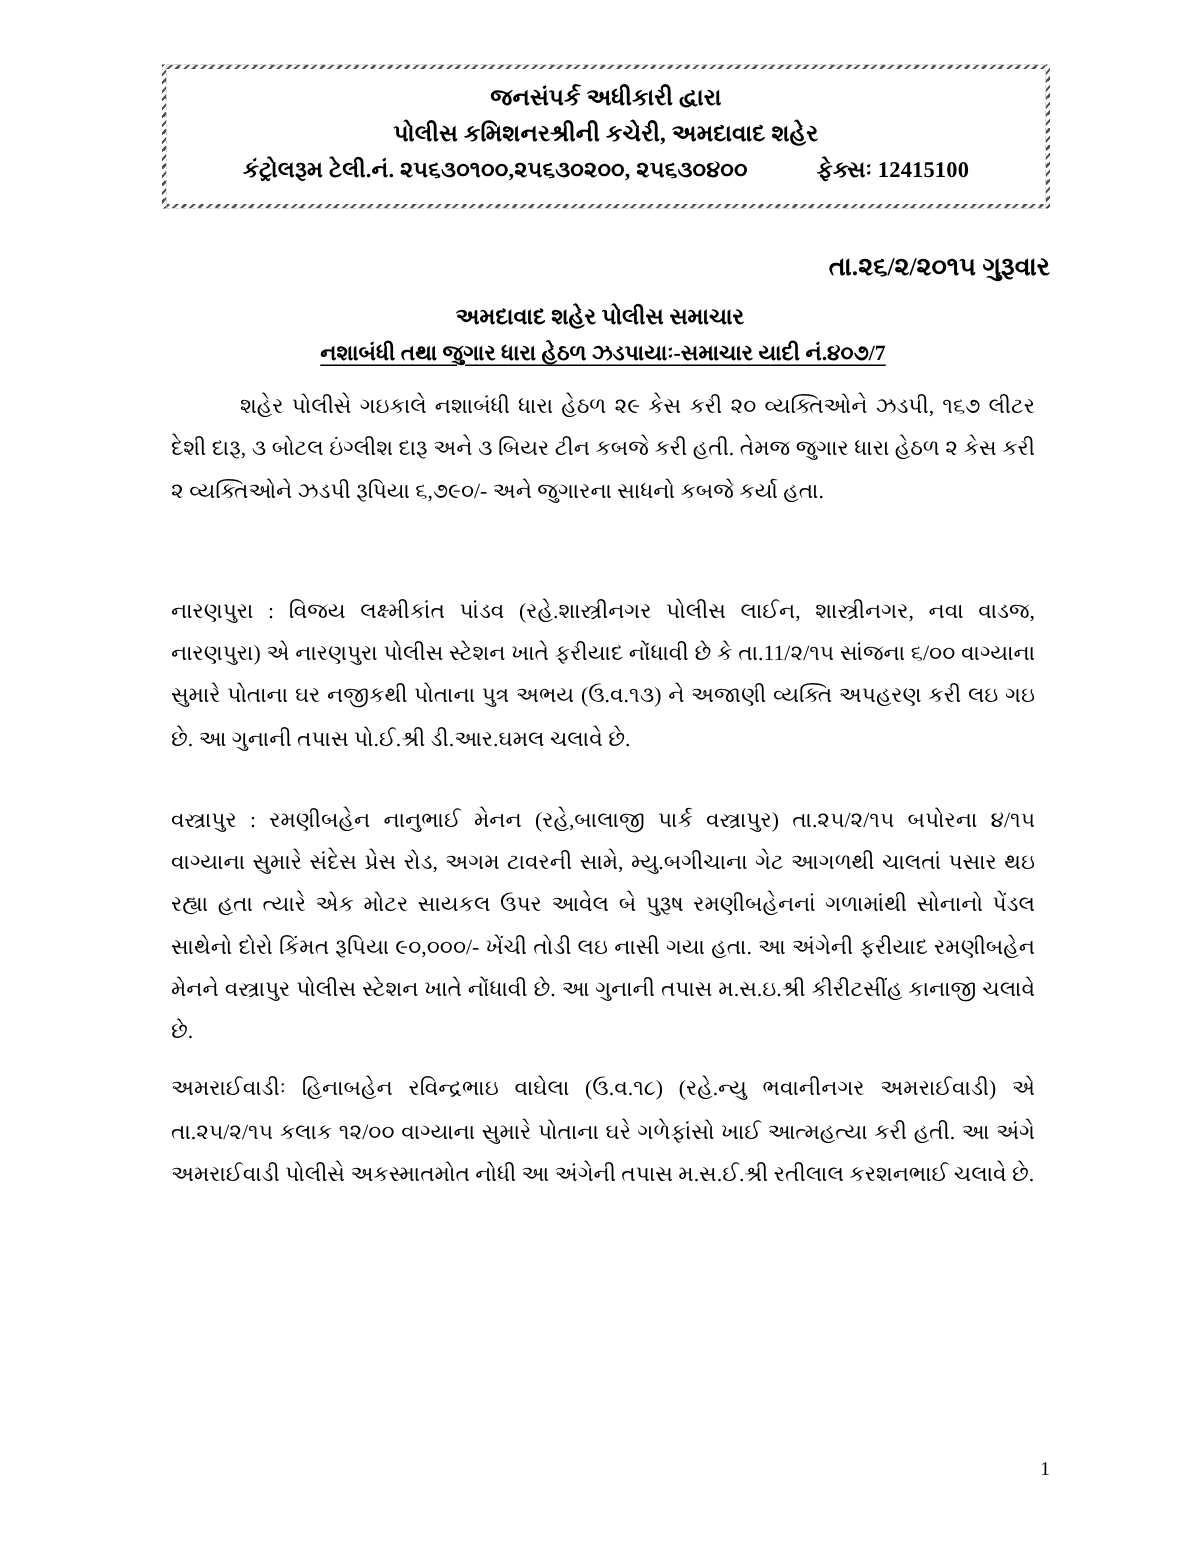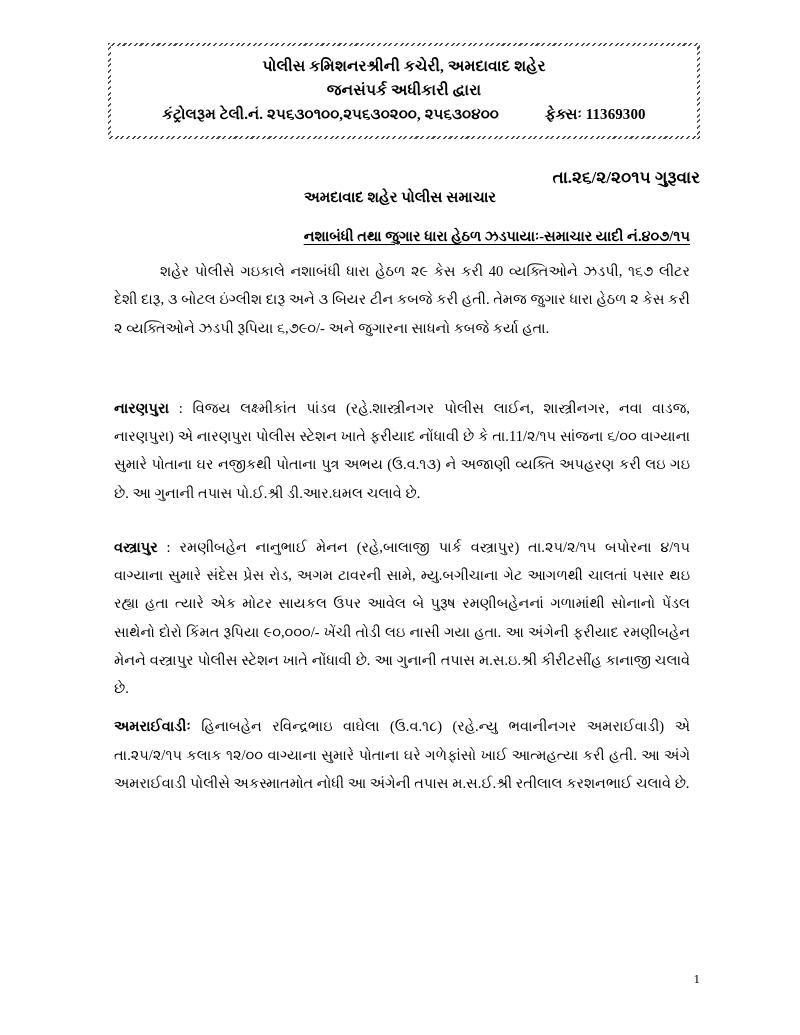--- a/index.html
+++ b/index.html
@@ -62,39 +62,39 @@
     top: 168px;
     font-weight: bold;
     font-size: 17px;
   }
 
   
   .doc-title {
     position: absolute;
     left: 0;
     right: 0;
-    top: 189px;
+    top: 203px;
     text-align: center;
     font-weight: bold;
     font-size: 15px;
   }
 
   
   .content {
     position: absolute;
     left: 114px;
     top: 228px;
     width: 576px;
   }
 
   .section { margin: 0; }
 
   .section-head {
     display: flex;
-    justify-content: flex-end;
+    justify-content: center;
     align-items: baseline;
     font-weight: bold;
     font-size: 14.5px;
     margin-bottom: 2px;
   }
   .section-head .head-title,
   .section-head .head-ref {
     text-decoration: underline;
     text-underline-offset: 2.5px;
     white-space: nowrap;
@@ -103,61 +103,61 @@
   .para {
     font-size: 14.5px;
     line-height: 1.95;
     text-align: justify;
     text-justify: inter-word;
     margin: 0;
   }
   .para.indent { text-indent: 46px; }
 
   .place {
-    font-weight: bold;
+    font-weight: normal;
   }
 
   .gap-sm { height: 10px; }
   .gap-md { height: 16px; }
 
   
   .page-number {
     position: absolute;
     right: 100px;
     bottom: 48px;
     font-size: 13px;
   }
 </style>
 </head>
 <body>
 
 <div class="page">
 
   <div class="letterhead">
+    <div class="letterhead-line">જનસંપર્ક અધીકારી દ્વારા</div>
     <div class="letterhead-line">પોલીસ કમિશનરશ્રીની કચેરી, અમદાવાદ શહેર</div>
-    <div class="letterhead-line">જનસંપર્ક અધીકારી દ્વારા</div>
     <div class="letterhead-line contact">
       <span>કંટ્રોલરૂમ ટેલી.નં. ૨૫૬૩૦૧૦૦,૨૫૬૩૦૨૦૦, ૨૫૬૩૦૪૦૦</span>
-      <span>ફેક્સઃ 11369300</span>
+      <span>ફેક્સઃ 12415100</span>
     </div>
   </div>
 
   <div class="date-line">તા.૨૬/૨/૨૦૧૫ ગુરૂવાર</div>
 
   <div class="doc-title">અમદાવાદ શહેર પોલીસ સમાચાર</div>
 
   <div class="content">
 
     <div class="section">
       <div class="section-head">
         <span class="head-title">નશાબંધી તથા જુગાર ધારા હેઠળ ઝડપાયાઃ-</span>
-        <span class="head-ref">સમાચાર યાદી નં.૪૦૭/૧૫</span>
+        <span class="head-ref">સમાચાર યાદી નં.૪૦૭/7</span>
       </div>
       <div class="gap-sm"></div>
-      <p class="para indent">શહેર પોલીસે ગઇકાલે નશાબંધી ધારા હેઠળ ૨૯ કેસ કરી 40 વ્યક્તિઓને ઝડપી, ૧૬૭ લીટર દેશી દારૂ, ૩ બોટલ ઇંગ્લીશ દારૂ અને ૩ બિયર ટીન કબજે કરી હતી. તેમજ જુગાર ધારા હેઠળ ૨ કેસ કરી ૨ વ્યક્તિઓને ઝડપી રૂપિયા ૬,૭૯૦/- અને જુગારના સાધનો કબજે કર્યા હતા.</p>
+      <p class="para indent">શહેર પોલીસે ગઇકાલે નશાબંધી ધારા હેઠળ ૨૯ કેસ કરી ૨૦ વ્યક્તિઓને ઝડપી, ૧૬૭ લીટર દેશી દારૂ, ૩ બોટલ ઇંગ્લીશ દારૂ અને ૩ બિયર ટીન કબજે કરી હતી. તેમજ જુગાર ધારા હેઠળ ૨ કેસ કરી ૨ વ્યક્તિઓને ઝડપી રૂપિયા ૬,૭૯૦/- અને જુગારના સાધનો કબજે કર્યા હતા.</p>
     </div>
 
     <div class="gap-md"></div>
 
     <div class="section">
       <div class="gap-sm"></div>
     </div>
 
     <div class="gap-md"></div>
 

